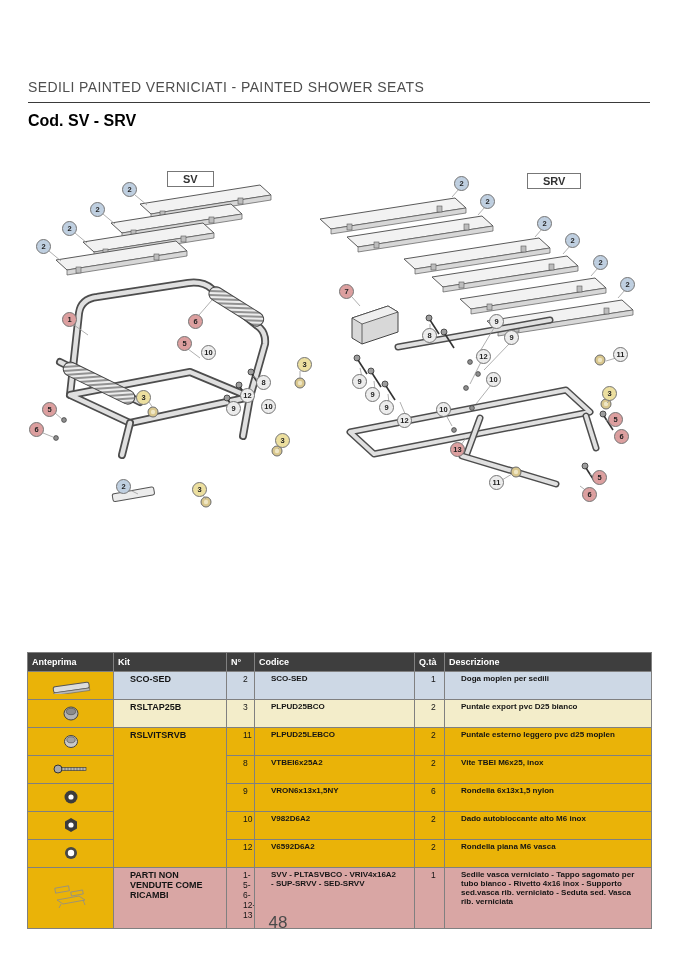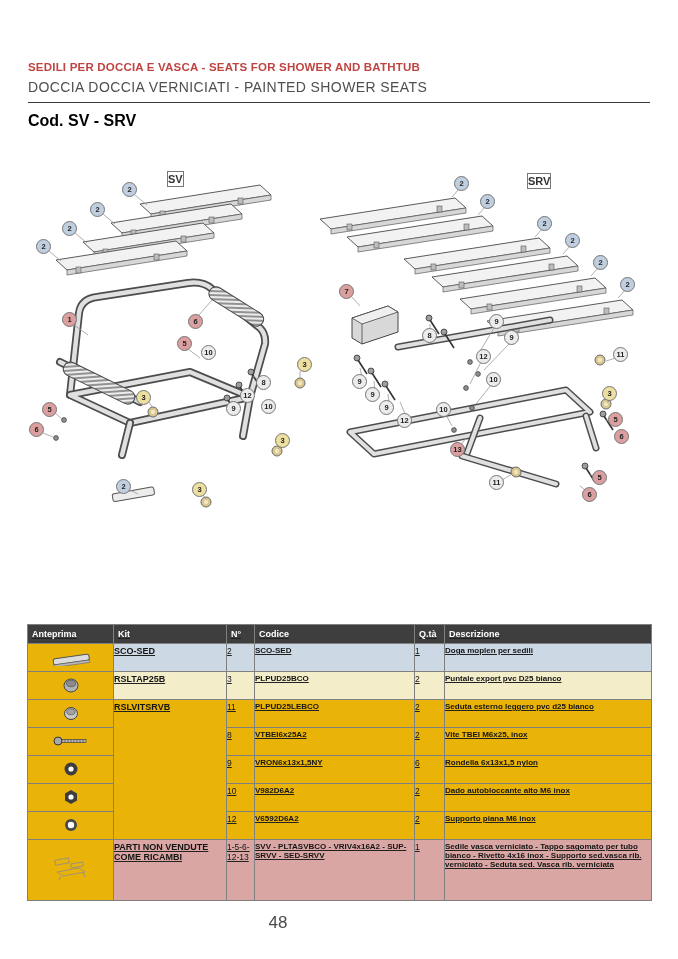--- a/index.html
+++ b/index.html
@@ -23,61 +23,60 @@
   .subtitle-gray { position: absolute; left: 28px; top: 79px; font-size: 14px; color: #4f4f4f; letter-spacing: .4px; }
   .rule { position: absolute; left: 28px; top: 102px; width: 622px; border-top: 1.5px solid #3a3a3a; }
   .code-line { position: absolute; left: 28px; top: 112px; font-size: 16px; font-weight: bold; color: #000000; }
 
   
   .diagram { position: absolute; left: 0; top: 150px; width: 678px; height: 478px; }
   .diagram svg.art { position: absolute; left: 0; top: 0; width: 678px; height: 478px; }
   .balloon-layer { position: absolute; inset: 0; pointer-events: none; }
   .dlabel {
     position: absolute; background: #fff; border: 1px solid #777;
-    color: #333; font-size: 11px; font-weight: bold; padding: 1px 0;
+    color: #333; font-size: 11px; font-weight: bold; padding: 1px 15px;
   }
   .balloon {
     position: absolute; width: 15px; height: 15px; margin: -8px 0 0 -8px;
     border-radius: 50%; border: 1px solid #767676;
     font-size: 7.5px; font-weight: bold; color: #222;
     display: flex; align-items: center; justify-content: center;
   }
   .balloon.blue   { background: #bfcfe0; }
   .balloon.red    { background: #dc9f9f; }
   .balloon.yellow { background: #ecdf9f; }
   .balloon.gray   { background: #ececec; }
 
   
   table.parts {
-    position: absolute; left: 27px; top: 624px; width: 624px;
-    border-collapse: collapse; table-layout: fixed; text-decoration: underline;
+    position: absolute; left: 27px; top: 652px; width: 624px;
+    border-collapse: collapse; table-layout: fixed;
   }
-  .parts th, .parts td { border: 1px solid #808080; padding: 2px 0; vertical-align: top; text-align: left; overflow: hidden; }
+  .parts th, .parts td { border: 1px solid #808080; padding: 2px 16px; vertical-align: top; text-align: left; overflow: hidden; }
   .parts th { background: #3e3e3e; color: #fff; font-size: 9px; font-weight: bold; padding: 4px; }
   .parts td { font-size: 8px; color: #141414; background: #eab308; }
   .parts tbody tr { height: 28px; }
   .parts tbody tr.tall { height: 61px; }
   td.prev { text-align: center; vertical-align: middle; padding: 1px; }
   td.kit  { font-size: 9px; font-weight: bold; }
   td.cod, td.desc { font-weight: bold; font-size: 8px; }
   td.num { font-size: 8.5px; }
   .bg-blue  { background: #cdd8e5 !important; }
   .bg-cream { background: #f3edca !important; }
   .bg-pink  { background: #d9a6a4 !important; }
   .maroon { color: #7c1f18; }
 
   .pagenum { position: absolute; top: 913px; left: 0; width: 556px; text-align: center; font-size: 17px; color: #4a4a4a; }
 </style>
 </head>
 <body>
 
 <div class="page">
 
-  <div class="subtitle-red">SEDILI PER DOCCIA E VASCA - SEATS FOR SHOWER AND BATHTUB</div>
-  <div class="subtitle-gray">DOCCIA DOCCIA VERNICIATI - PAINTED SHOWER SEATS</div>
+  <div class="subtitle-gray">SEDILI PAINTED VERNICIATI - PAINTED SHOWER SEATS</div>
   <div class="rule"></div>
   <div class="code-line">Cod. SV - SRV</div>
 
   <div class="diagram">
     <svg class="art" viewBox="0 0 678 478" aria-hidden="true">
       <defs>
         <pattern id="hatch" width="4" height="4" patternUnits="userSpaceOnUse" patternTransform="rotate(60)">
           <rect width="4" height="4" fill="#ececec"></rect>
           <line x1="1" y1="0" x2="1" y2="4" stroke="#555" stroke-width="1.2"></line>
         </pattern>
@@ -336,21 +335,21 @@
         <td class="prev">
           <svg width="44" height="18">
               <ellipse cx="22" cy="9.5" rx="6.5" ry="6" fill="#c9c9c9" stroke="#444"></ellipse>
               <ellipse cx="22" cy="7.8" rx="4.2" ry="3" fill="#a2a2a2" stroke="#444" stroke-width="0.6"></ellipse>
             </svg>
         </td>
         <td class="kit" rowspan="5">RSLVITSRVB</td>
         <td class="num">11</td>
         <td class="cod">PLPUD25LEBCO</td>
         <td class="num">2</td>
-        <td class="desc">Seduta esterno leggero pvc d25 bianco</td>
+        <td class="desc">Puntale esterno leggero pvc d25 moplen</td>
       </tr>
       <tr>
         <td class="prev">
           <svg width="44" height="18">
               <g transform="translate(6,9)">
                 <circle cx="3" cy="0" r="4" fill="#a8a8a8" stroke="#333"></circle>
                 <rect x="7" y="-1.6" width="24" height="3.2" fill="#b5b5b5" stroke="#333" stroke-width="0.6"></rect>
                 <path d="M10,-1.6 l0,3.2 M13,-1.6 l0,3.2 M16,-1.6 l0,3.2 M19,-1.6 l0,3.2 M22,-1.6 l0,3.2 M25,-1.6 l0,3.2 M28,-1.6 l0,3.2" stroke="#333" stroke-width="0.5"></path>
               </g>
             </svg>
@@ -387,21 +386,21 @@
       <tr>
         <td class="prev">
           <svg width="44" height="18">
               <circle cx="22" cy="9" r="6" fill="#474747"></circle>
               <circle cx="22" cy="9" r="3.2" fill="#ffffff"></circle>
             </svg>
         </td>
         <td class="num">12</td>
         <td class="cod">V6592D6A2</td>
         <td class="num">2</td>
-        <td class="desc">Supporto piana M6 inox</td>
+        <td class="desc">Rondella piana M6 vasca</td>
       </tr>
       <tr class="tall">
         <td class="prev">
           <svg width="44" height="28">
               <g fill="none" stroke="#8d8d8d" stroke-width="0.8">
                 <rect x="6" y="4" width="14" height="5" transform="rotate(-10 13 6)"></rect>
                 <rect x="22" y="8" width="12" height="4" transform="rotate(-10 28 10)"></rect>
                 <path d="M8,17 L30,13 L36,17 L14,21 Z"></path>
                 <line x1="12" y1="21" x2="10" y2="25"></line>
                 <line x1="34" y1="17" x2="36" y2="22"></line>

